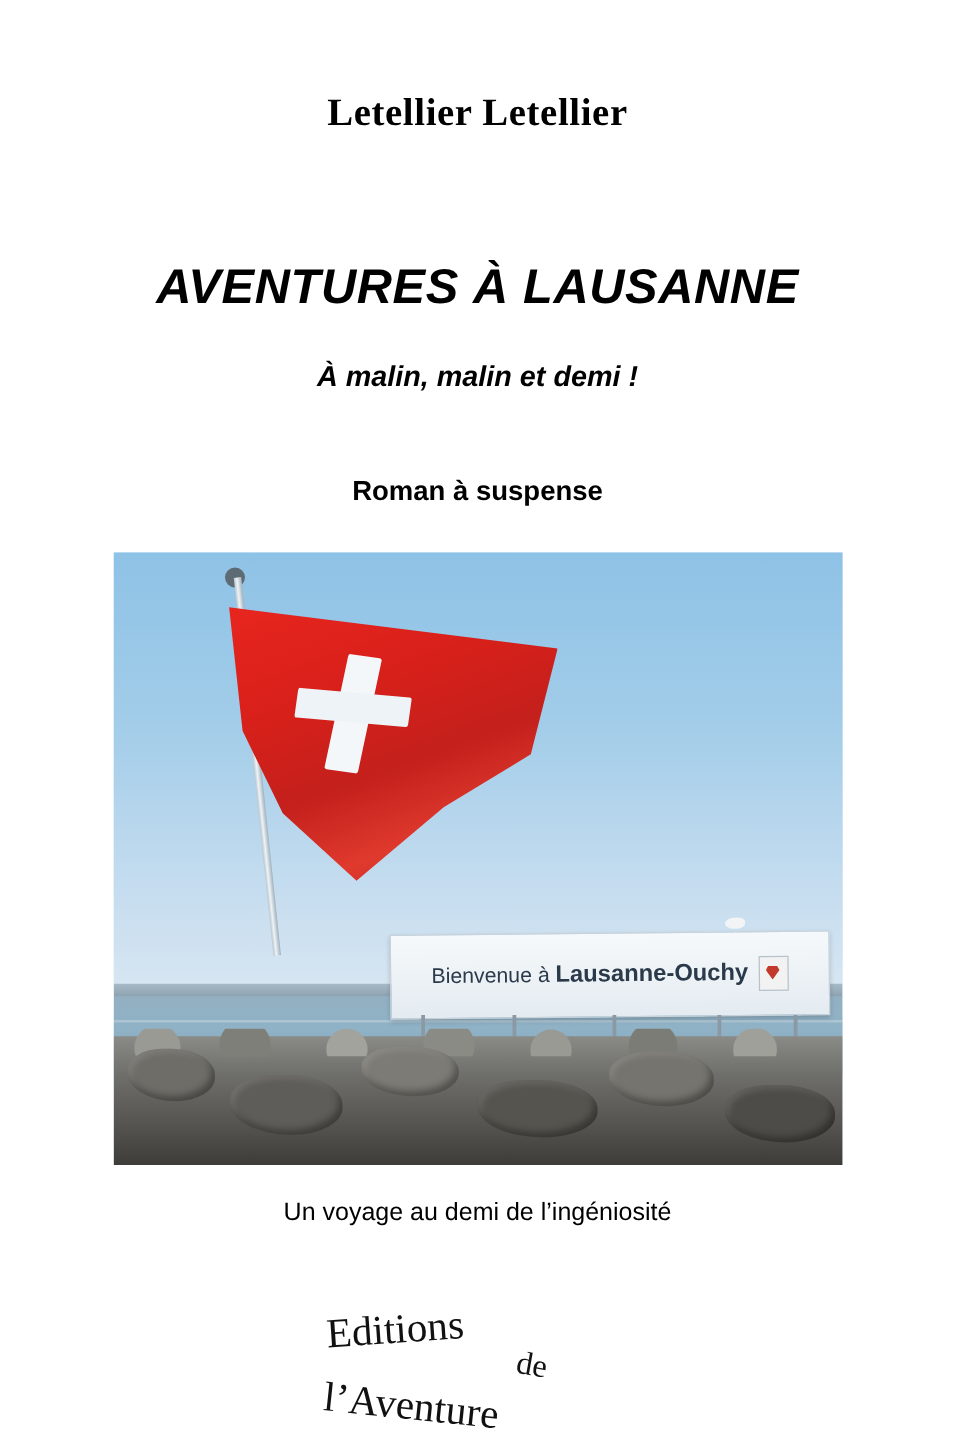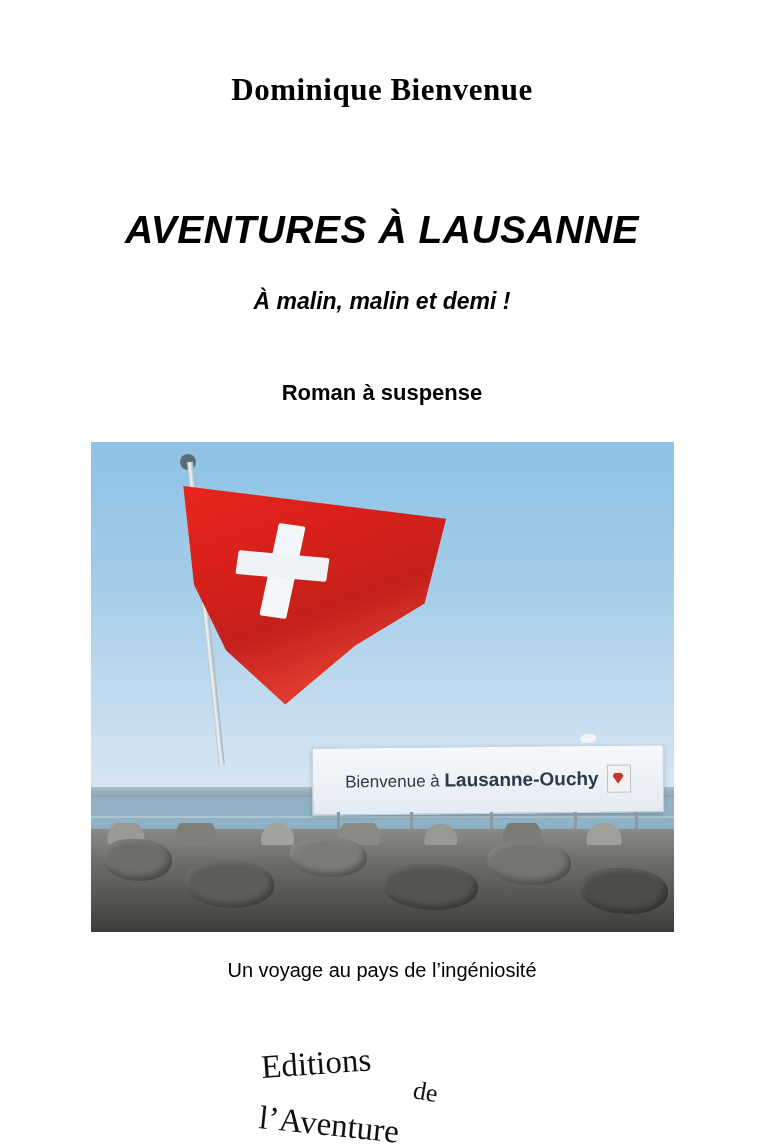--- a/index.html
+++ b/index.html
@@ -244,21 +244,21 @@
   .publisher svg { display: block; }
   .pub-text {
     font-family: "Liberation Serif", serif;
   }
 </style>
 </head>
 <body>
 
 <div class="cover">
 
-  <div class="author">Dominique Bienvenue</div>
+  <div class="author">Letellier Letellier</div>
 
   <div class="title">AVENTURES À LAUSANNE</div>
 
   <div class="subtitle">À malin, malin et demi !</div>
 
   <div class="genre">Roman à suspense</div>
 
   <div class="photo">
     <div class="sky"></div>
     <div class="far-shore"></div>
@@ -291,21 +291,21 @@
     <div class="rocks">
       <div class="rock" style="left:2%;  top:10%; width:70px; height:42px;"></div>
       <div class="rock" style="left:16%; top:30%; width:90px; height:48px; background:#5f5d59;"></div>
       <div class="rock" style="left:34%; top:8%;  width:78px; height:40px; background:#7d7b75;"></div>
       <div class="rock" style="left:50%; top:34%; width:96px; height:46px; background:#56544f;"></div>
       <div class="rock" style="left:68%; top:12%; width:84px; height:44px; background:#76746e;"></div>
       <div class="rock" style="left:84%; top:38%; width:88px; height:46px; background:#4e4c48;"></div>
     </div>
   </div>
 
-  <div class="tagline">Un voyage au pays de l’ingéniosité</div>
+  <div class="tagline">Un voyage au demi de l’ingéniosité</div>
 
   <div class="publisher">
     <svg width="260" height="110" viewBox="0 0 260 110">
       <text class="pub-text" x="10" y="42" font-size="33" fill="#111" transform="rotate(-4 10 42)">Editions</text>
       <text class="pub-text" x="160" y="62" font-size="26" fill="#111" transform="rotate(10 160 62)">de</text>
       <text class="pub-text" x="6" y="92" font-size="33" fill="#111" transform="rotate(6 6 92)">l’Aventure</text>
     </svg>
   </div>
 
 </div>

